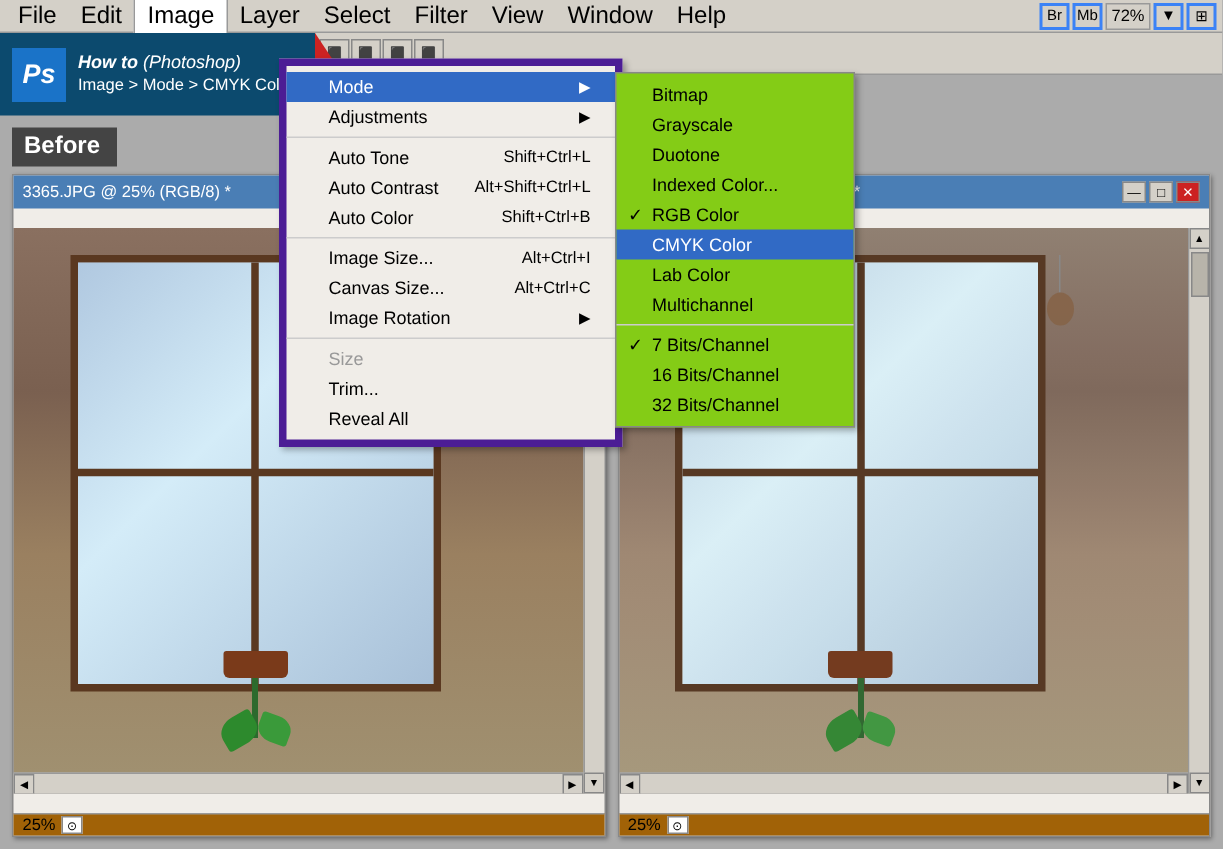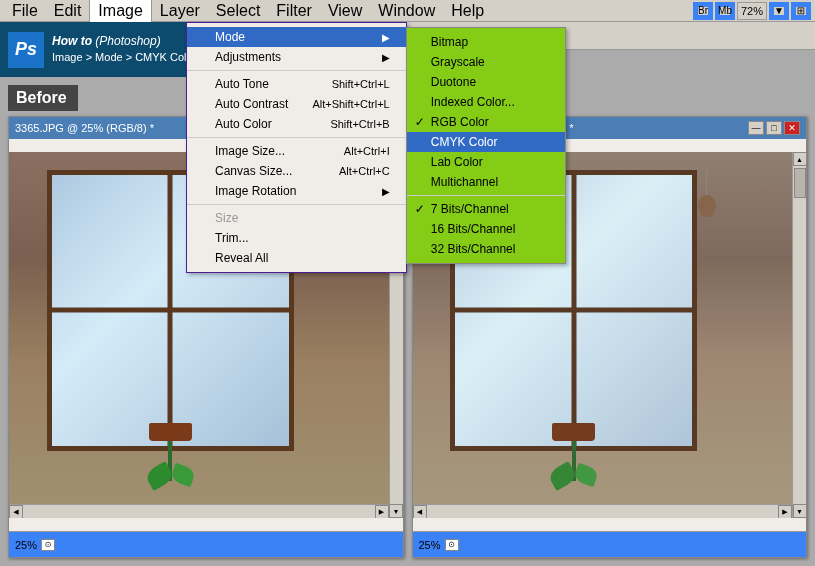--- a/index.html
+++ b/index.html
@@ -48,21 +48,21 @@
     .menu-bar-right {
       margin-left: auto;
       display: flex;
       align-items: center;
       gap: 2px;
     }
     .menu-bar-icon {
       width: 20px;
       height: 18px;
       background: #d4d0c8;
-      border: 5px solid #3b82f6;
+      border: 2px solid #3b82f6;
       display: flex;
       align-items: center;
       justify-content: center;
       font-size: 10px;
       cursor: pointer;
     }
 
     
     .toolbar {
       width: 100%;
@@ -97,26 +97,26 @@
       position: absolute;
       top: 22px;
       left: 0;
       z-index: 200;
       display: flex;
     }
 
     
     .image-menu {
       background: #f0ede8;
-      border: 1px solid #4c1d95;
+      border: 5px solid #4c1d95;
       box-shadow: 2px 2px 4px rgba(0,0,0,0.3);
       min-width: 200px;
       padding: 4px 0;
       position: absolute;
-      top: 0;
+      top: 17px;
       left: 186px;
     }
     .menu-section-item {
       padding: 3px 16px 3px 28px;
       cursor: pointer;
       color: #000;
       display: flex;
       align-items: center;
       justify-content: space-between;
       white-space: nowrap;
@@ -313,22 +313,22 @@
     }
 
     .window-content {
       flex: 1;
       background: #7a7a7a;
       position: relative;
       overflow: hidden;
     }
 
     .window-statusbar {
-      height: 26px;
-      background: #3b82f6;
+      height: 15px;
+      background: #a16207;
       display: flex;
       align-items: center;
       padding: 0 6px;
       border-top: 1px solid #999;
       font-size: 11px;
       gap: 4px;
     }
     .status-zoom {
       color: #000;
     }

